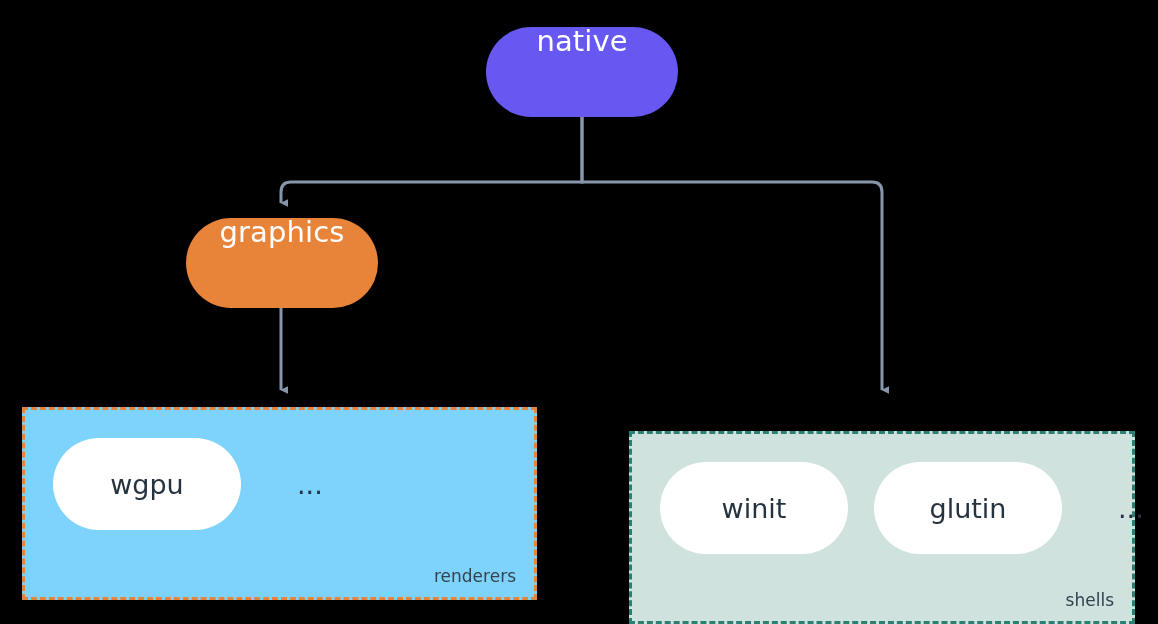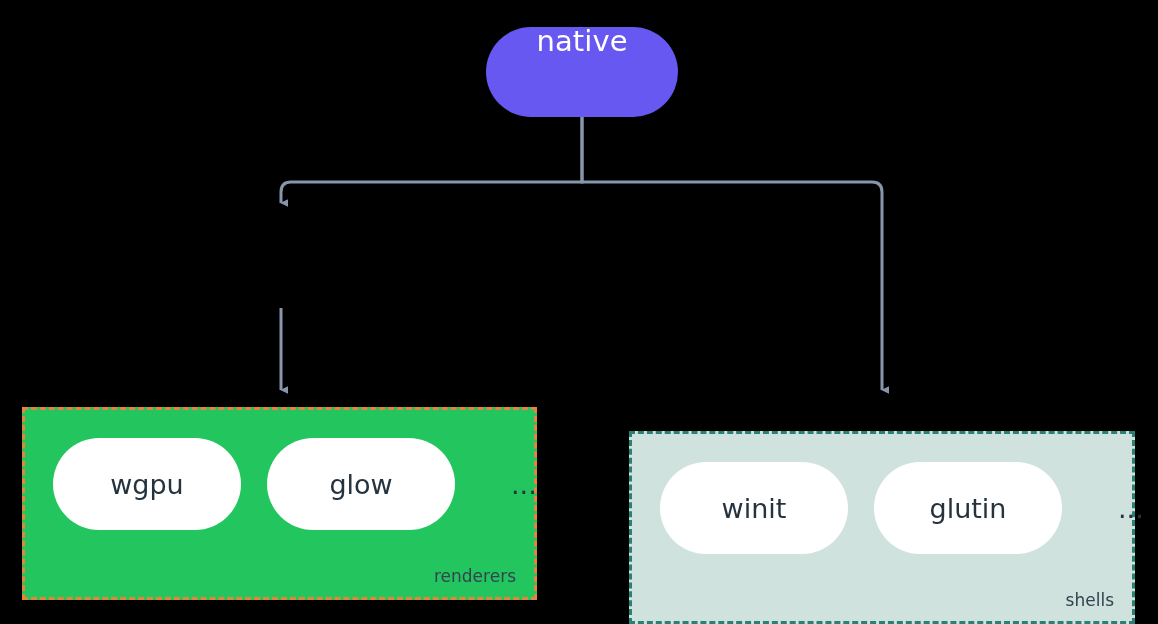--- a/index.html
+++ b/index.html
@@ -117,21 +117,21 @@
     line-height: 1;
     color: #33434f;
     white-space: nowrap;
   }
 
   #group-renderers {
     left: 22px;
     top: 407px;
     width: 515px;
     height: 193px;
-    background: #22c55e;
+    background: #7dd3fc;
     border-color: #e8833a;
     padding-left: 40px;
   }
   #group-shells {
     left: 629px;
     top: 407px;
     width: 506px;
     height: 193px;
     background: #d0e2dd;
     border-color: #2a8073;
@@ -156,28 +156,28 @@
 
     <path d="M 582 117 L 582 182 L 872 182 Q 882 182 882 192 L 882 390" fill="none" stroke="#8896ab" stroke-width="3" stroke-linecap="butt" marker-end="url(#arrowhead)"></path>
 
     <path d="M 281 308 L 281 390" fill="none" stroke="#8896ab" stroke-width="3" stroke-linecap="butt" marker-end="url(#arrowhead)"></path>
   </svg>
 
   <div id="node-native" class="node">
     <span class="node-label">native</span>
   </div>
 
+  <div id="node-graphics" class="node">
+    <span class="node-label">graphics</span>
+  </div>
 
   <div id="group-renderers" class="group-box">
     <div class="group-items">
       <div class="item-pill">
         <span class="item-pill-label">wgpu</span>
-      </div>
-      <div class="item-pill">
-        <span class="item-pill-label">glow</span>
       </div>
       <span class="item-ellipsis">...</span>
     </div>
     <span class="group-caption">renderers</span>
   </div>
 
   <div id="group-shells" class="group-box">
     <div class="group-items">
       <div class="item-pill">
         <span class="item-pill-label">winit</span>

